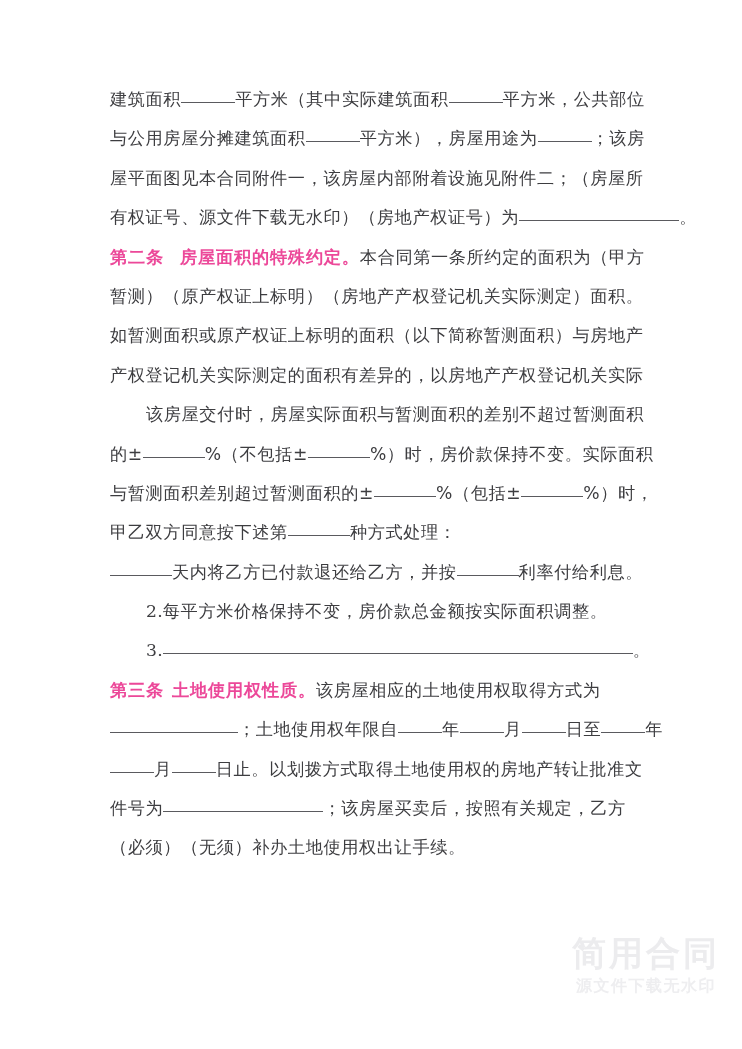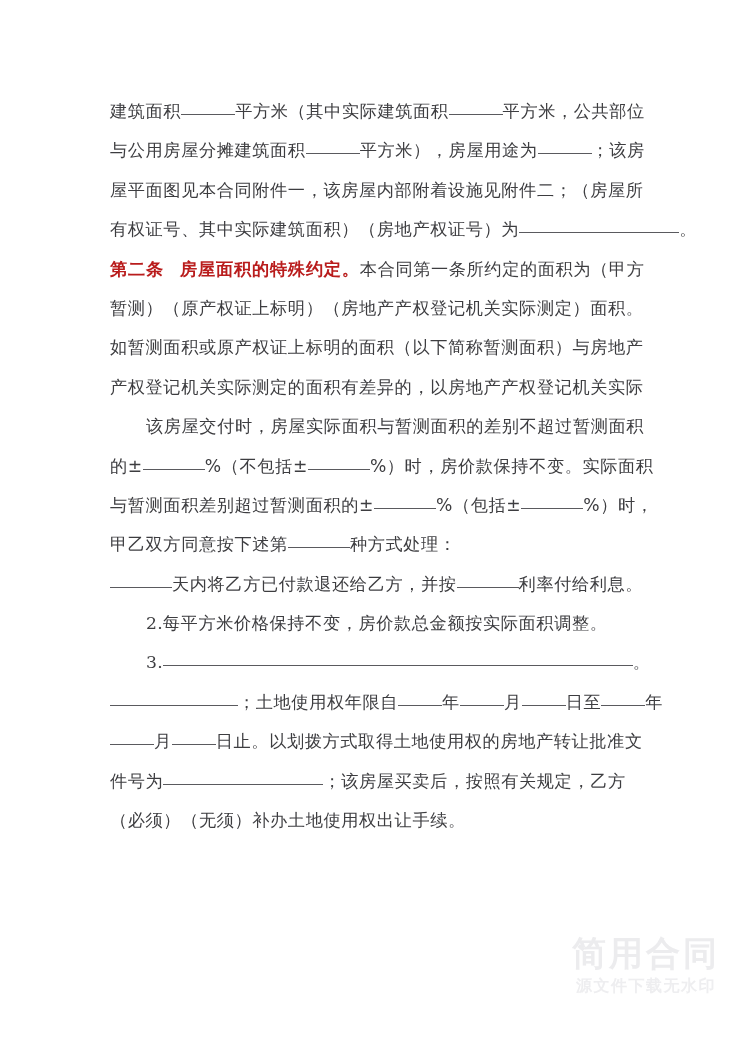--- a/index.html
+++ b/index.html
@@ -15,42 +15,42 @@
     position: relative;
     width: 742px;
     height: 1049px;
     background: #ffffff;
     overflow: hidden;
     box-sizing: border-box;
   }
   .doc-body {
     position: absolute;
     left: 110px;
-    top: 92px;
+    top: 80px;
     width: 524px;
   }
   .line {
     position: relative;
     height: 39.4px;
     line-height: 39.4px;
     font-size: 17.6px;
     color: #3a3a3c;
     white-space: nowrap;
     letter-spacing: 0.2px;
   }
   
   .cn {
     font-family: "DejaVu Sans", "Liberation Sans", sans-serif;
     font-size: 17.2px;
     color: #3d3d40;
     letter-spacing: 0.6px;
   }
   .cn.bold {
     font-weight: bold;
-    color: #b91c1c;
+    color: #ec4899;
     letter-spacing: 0.8px;
     margin-top: 8px;
   }
   .num {
     font-family: "DejaVu Serif", "Liberation Serif", serif;
     font-size: 17.2px;
     color: #3d3d40;
   }
   .blank {
     display: inline-block;
@@ -95,32 +95,33 @@
 </style>
 </head>
 <body>
 
 <div class="page">
 
   <div class="doc-body">
       <div class="line"><span class="cn">建筑面积</span><span class="blank w-md"></span><span class="cn">平方米（其中实际建筑面积</span><span class="blank w-md"></span><span class="cn">平方米，公共部位</span></div>
       <div class="line"><span class="cn">与公用房屋分摊建筑面积</span><span class="blank w-md"></span><span class="cn">平方米），房屋用途为</span><span class="blank w-md"></span><span class="cn">；该房</span></div>
       <div class="line"><span class="cn">屋平面图见本合同附件一，该房屋内部附着设施见附件二；（房屋所</span></div>
-      <div class="line"><span class="cn">有权证号、其中实际建筑面积）（房地产权证号）为</span><span class="blank w-huge"></span><span class="cn">。</span></div>
+      <div class="line"><span class="cn">有权证号、源文件下载无水印）（房地产权证号）为</span><span class="blank w-huge"></span><span class="cn">。</span></div>
       <div class="line"><span class="cn bold">第二条</span><span class="gapmd"></span><span class="cn bold">房屋面积的特殊约定。</span><span class="cn">本合同第一条所约定的面积为（甲方</span></div>
       <div class="line"><span class="cn">暂测）（原产权证上标明）（房地产产权登记机关实际测定）面积。</span></div>
       <div class="line"><span class="cn">如暂测面积或原产权证上标明的面积（以下简称暂测面积）与房地产</span></div>
       <div class="line"><span class="cn">产权登记机关实际测定的面积有差异的，以房地产产权登记机关实际</span></div>
       <div class="line"><span class="indent2"></span><span class="cn">该房屋交付时，房屋实际面积与暂测面积的差别不超过暂测面积</span></div>
       <div class="line"><span class="cn">的±</span><span class="blank w-lg"></span><span class="cn">%（不包括±</span><span class="blank w-lg"></span><span class="cn">%）时，房价款保持不变。实际面积</span></div>
       <div class="line"><span class="cn">与暂测面积差别超过暂测面积的±</span><span class="blank w-lg"></span><span class="cn">%（包括±</span><span class="blank w-lg"></span><span class="cn">%）时，</span></div>
       <div class="line"><span class="cn">甲乙双方同意按下述第</span><span class="blank w-lg"></span><span class="cn">种方式处理：</span></div>
       <div class="line"><span class="blank w-lg"></span><span class="cn">天内将乙方已付款退还给乙方，并按</span><span class="blank w-lg"></span><span class="cn">利率付给利息。</span></div>
       <div class="line"><span class="indent2"></span><span class="num">2.</span><span class="cn">每平方米价格保持不变，房价款总金额按实际面积调整。</span></div>
       <div class="line"><span class="indent2"></span><span class="num">3.</span><span class="blank w-full"></span><span class="cn">。</span></div>
+      <div class="line"><span class="cn bold">第三条</span><span class="gapsm"></span><span class="cn bold">土地使用权性质。</span><span class="cn">该房屋相应的土地使用权取得方式为</span></div>
       <div class="line"><span class="blank w-xxl"></span><span class="cn">；土地使用权年限自</span><span class="blank w-sm"></span><span class="cn">年</span><span class="blank w-sm"></span><span class="cn">月</span><span class="blank w-sm"></span><span class="cn">日至</span><span class="blank w-sm"></span><span class="cn">年</span></div>
       <div class="line"><span class="blank w-sm"></span><span class="cn">月</span><span class="blank w-sm"></span><span class="cn">日止。以划拨方式取得土地使用权的房地产转让批准文</span></div>
       <div class="line"><span class="cn">件号为</span><span class="blank w-huge"></span><span class="cn">；该房屋买卖后，按照有关规定，乙方</span></div>
       <div class="line"><span class="cn">（必须）（无须）补办土地使用权出让手续。</span></div>
     </div>
 
   <div class="watermark">
     <div class="wm-main">简用合同</div>
     <div class="wm-sub">源文件下载无水印</div>
   </div>

